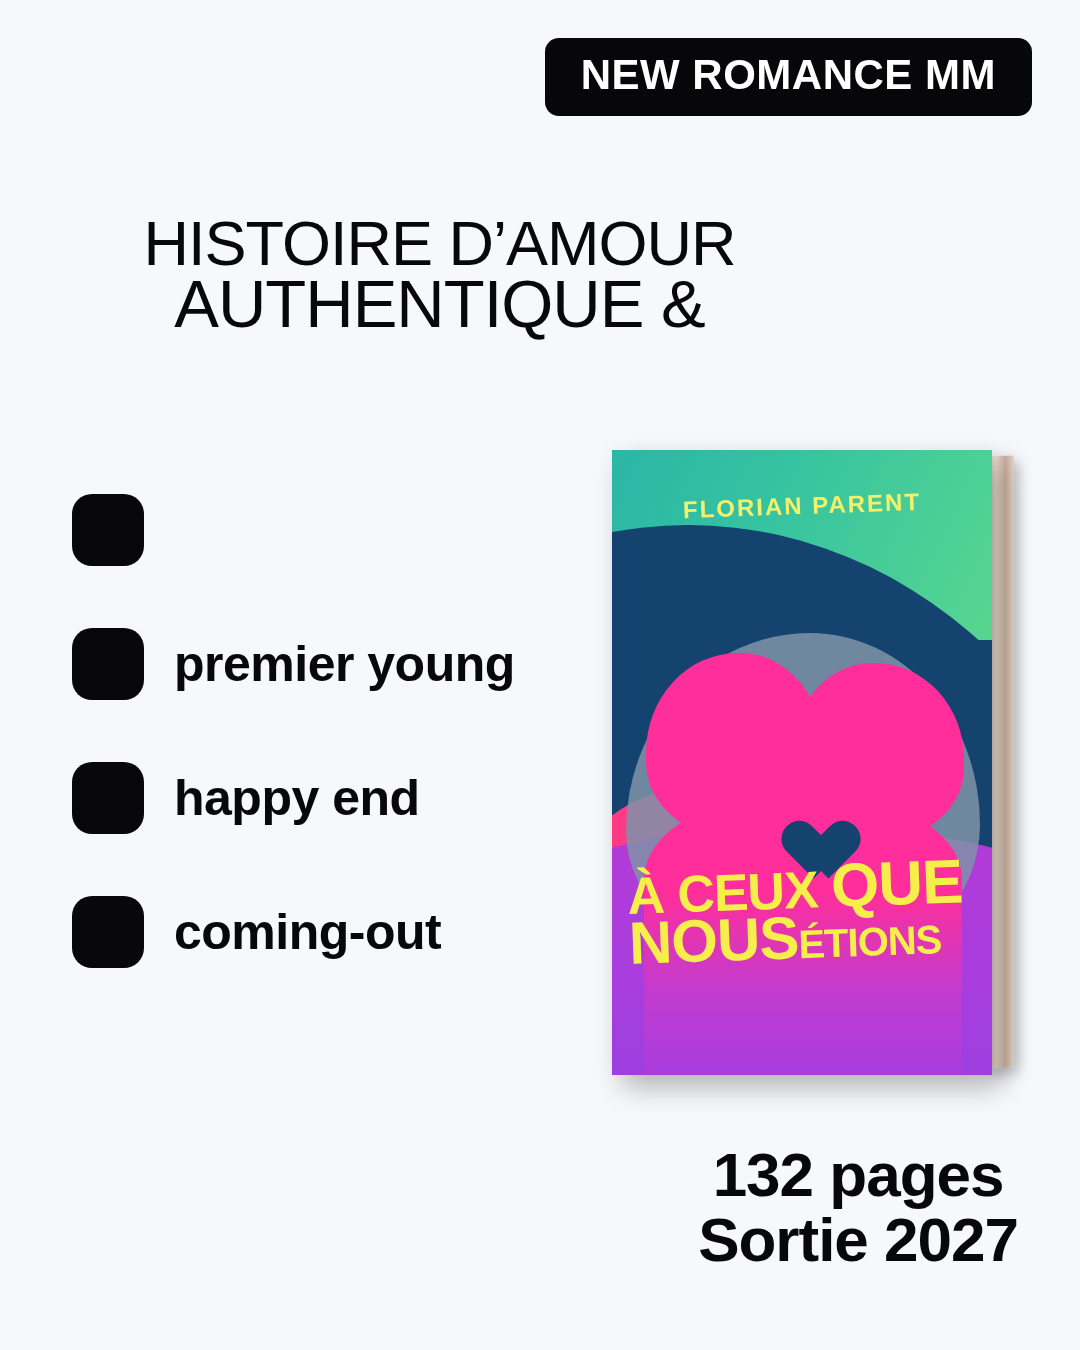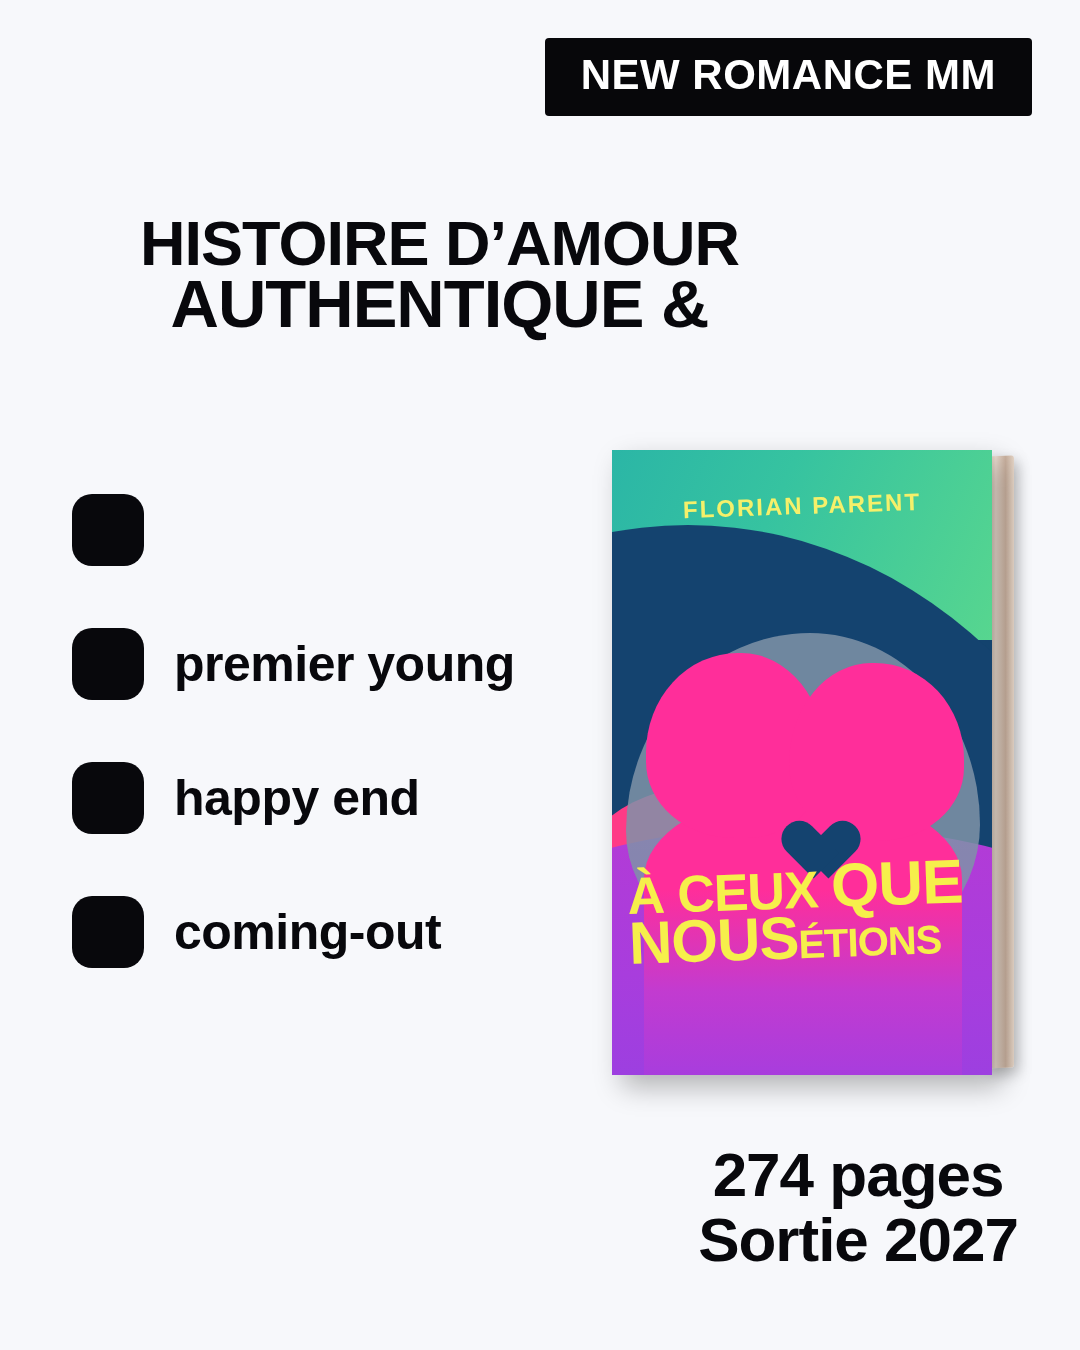--- a/index.html
+++ b/index.html
@@ -16,39 +16,39 @@
     position: relative;
   }
 
   
   .badge {
     position: absolute;
     top: 38px;
     right: 48px;
     background: #07070a;
     color: #ffffff;
-    border-radius: 4px;
+    border-radius: 14px;
     padding: 16px 36px 20px 36px;
     font-size: 42px;
     font-weight: 700;
     letter-spacing: 0.5px;
     line-height: 1;
     white-space: nowrap;
   }
 
   
   .headline {
     position: absolute;
     top: 215px;
     left: 0;
     width: 879px;
     text-align: center;
     color: #08080c;
     font-size: 62px;
-    font-weight: 700;
+    font-weight: 400;
     line-height: 0.92;
     letter-spacing: -1px;
     padding: 0 120px;
   }
   .headline .l1 { display: block; font-size: 63px; }
   .headline .l2 { display: block; font-size: 67px; }
   .headline .l3 { display: block; font-size: 63px; }
 
   
   .features {
@@ -285,15 +285,15 @@
     <div class="author">FLORIAN PARENT</div>
 
     <div class="cover-title">
       <span class="t1"><span>À CEUX </span><span class="big">QUE</span></span>
       <span class="t2"><span>NOUS</span><span class="small">ÉTIONS</span></span>
     </div>
   </div>
 </div>
 
 <div class="footer">
-  <div>274 pages</div>
+  <div>132 pages</div>
   <div>Sortie 2027</div>
 </div>
 
 </body></html>

